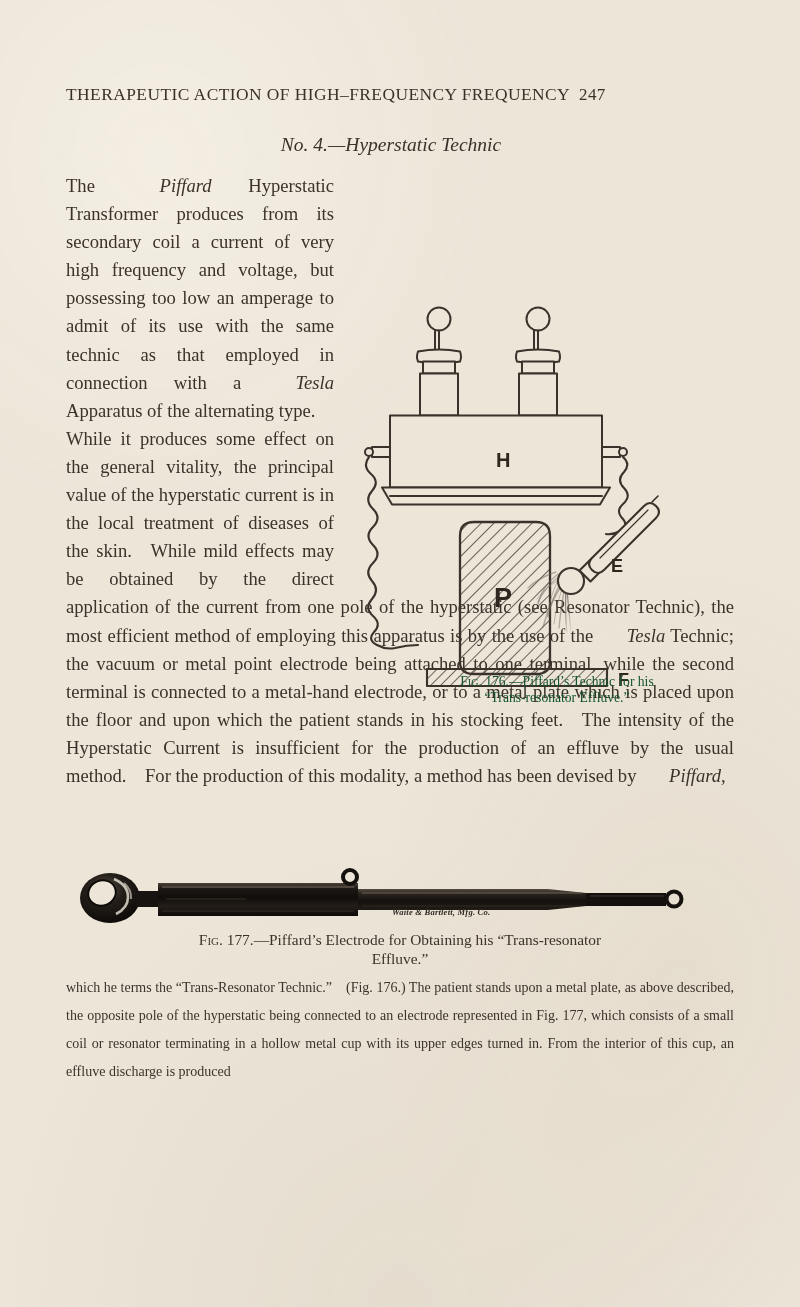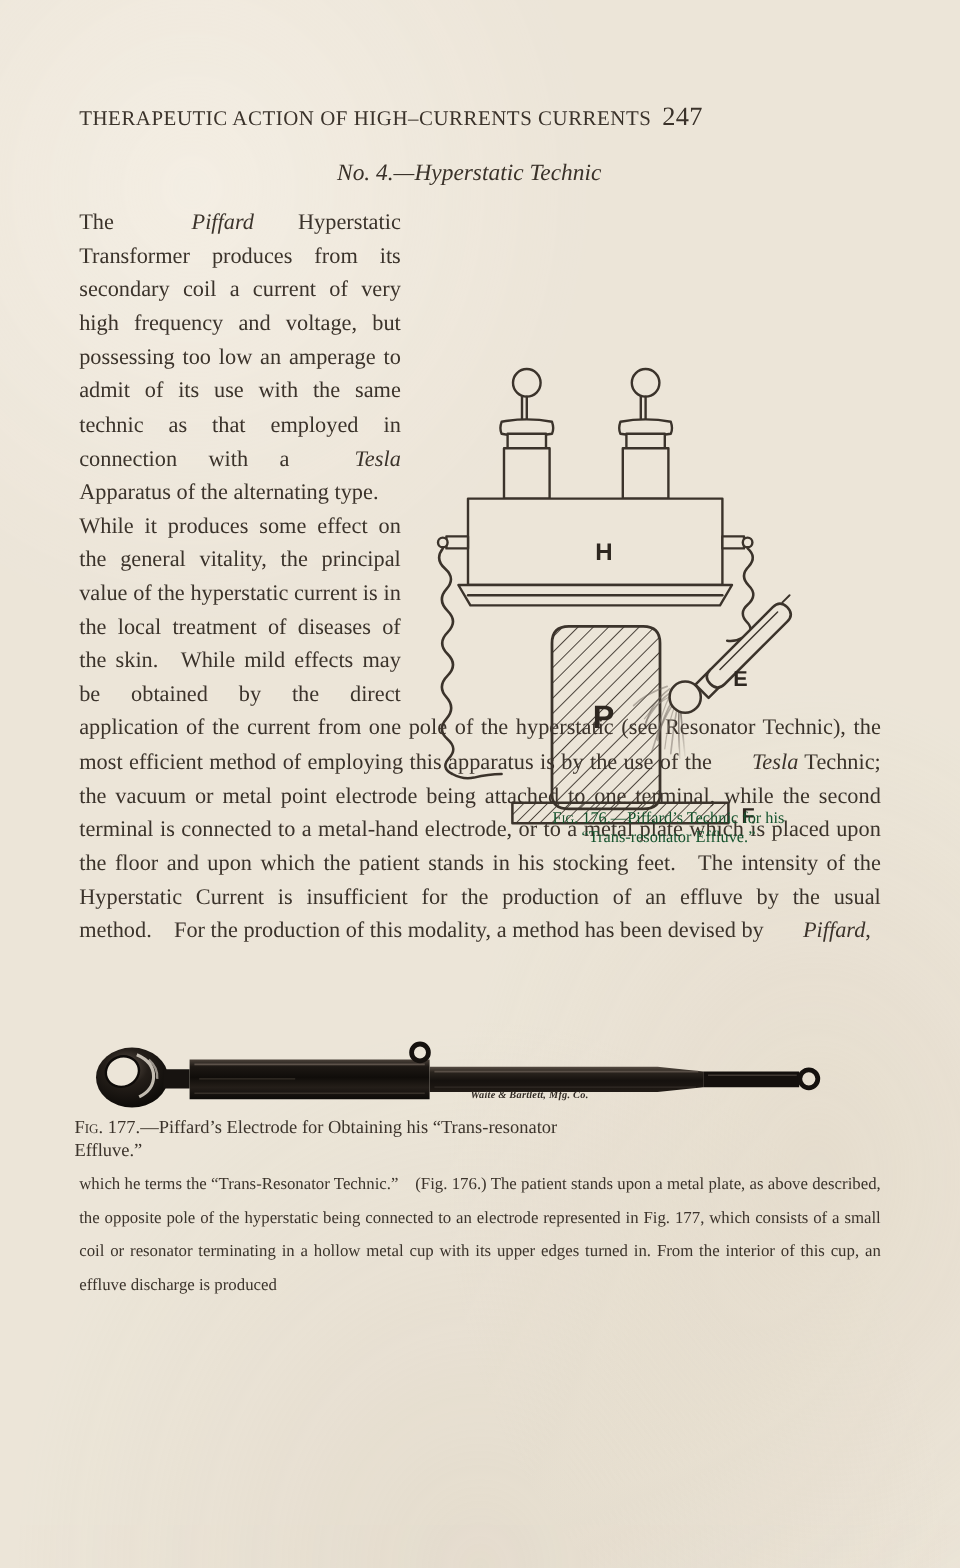--- a/index.html
+++ b/index.html
@@ -41,21 +41,21 @@
     width: 668px;
     font-variant: small-caps;
     font-size: 17.4px;
     letter-spacing: 0.3px;
     white-space: nowrap;
     color: #3a322a;
   }
   .running-head .rh-title { letter-spacing: 0.45px; }
   .running-head .rh-page {
     font-variant: normal;
-    font-size: 22px;
+    font-size: 17px;
     margin-left: 9px;
   }
 
   .section-title {
     position: absolute;
     left: 0;
     top: 134px;
     width: 782px;
     text-align: center;
     font-style: italic;
@@ -117,21 +117,21 @@
     width: 676px;
     height: 62px;
     z-index: 3;
   }
   .fig177 svg { display: block; }
   .fig177-caption {
     position: absolute;
     left: 62px;
     top: 930px;
     width: 676px;
-    text-align: left;
+    text-align: center;
     font-size: 15.4px;
     line-height: 19px;
     color: #3b332b;
     z-index: 4;
   }
   .fig177-caption .fig-lbl { font-variant: small-caps; }
 
   .body-text-2 {
     position: absolute;
     left: 66px;
@@ -144,21 +144,21 @@
   }
   .body-text-2 p { margin: 0; }
 </style>
 </head>
 <body>
 
 <div class="page">
   <div class="content">
 
     <div class="running-head">
-      <span class="rh-title">THERAPEUTIC ACTION OF HIGH–CURRENTS CURRENTS</span><span class="rh-page">247</span>
+      <span class="rh-title">THERAPEUTIC ACTION OF HIGH–FREQUENCY FREQUENCY</span><span class="rh-page">247</span>
     </div>
 
     <div class="section-title">No. 4.—Hyperstatic Technic</div>
 
     <div class="fig176">
       <svg width="392" height="400" viewBox="0 0 392 400" xmlns="http://www.w3.org/2000/svg">
         <defs>
           <pattern id="hatch" width="9" height="9" patternTransform="rotate(45)" patternUnits="userSpaceOnUse">
             <line x1="0" y1="0" x2="0" y2="9" stroke="#3b332b" stroke-width="1.5"></line>
           </pattern>

